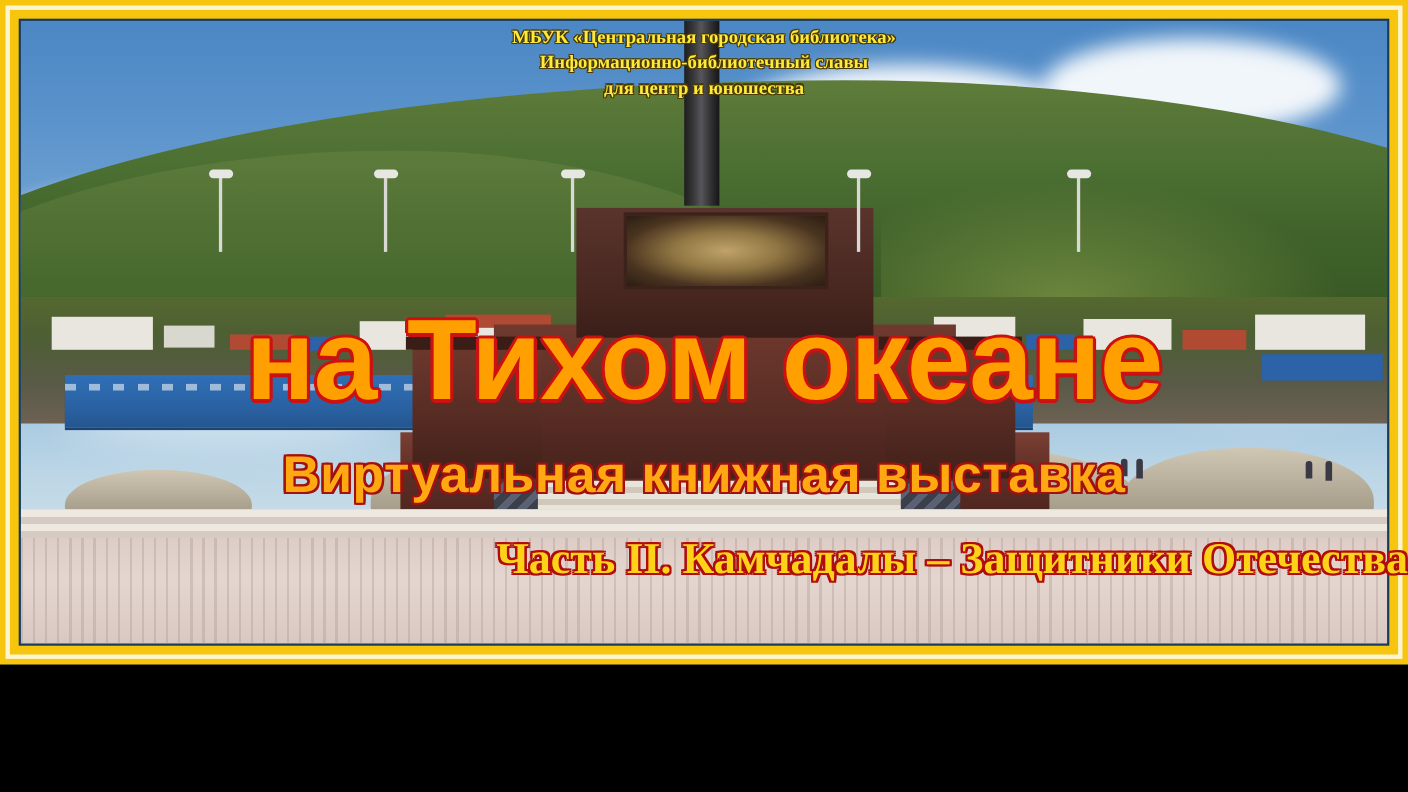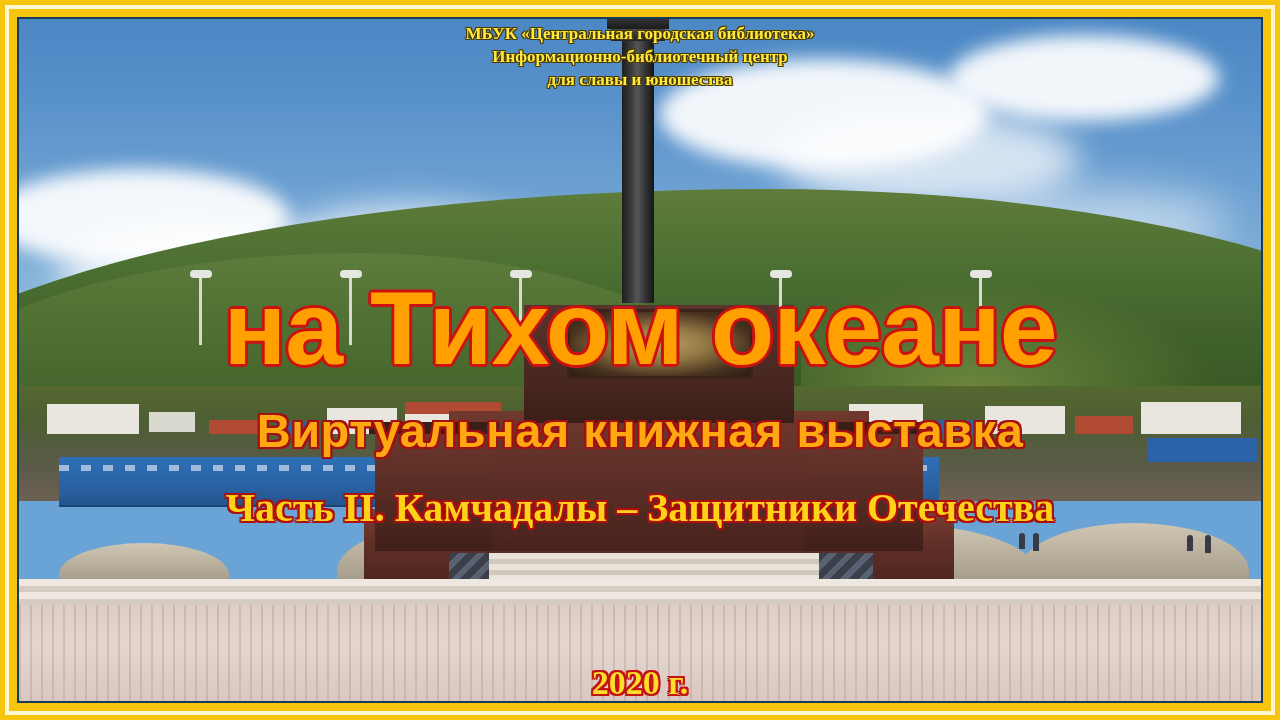--- a/index.html
+++ b/index.html
@@ -1,20 +1,20 @@
 <!DOCTYPE html>
 <html lang="ru"><head>
 <meta charset="utf-8">
 <title>Город славы на Тихом океане</title>
 <style>
   html,body{margin:0;padding:0;background:#000;}
   body{width:1280px;height:720px;overflow:hidden;font-family:"Liberation Sans",sans-serif;}
 
   
-  .slide{position:relative;width:1280px;height:720px;overflow:hidden;background:#f6c800;}
+  .slide{position:relative;width:1280px;height:604px;overflow:hidden;background:#f6c800;}
   .frame-gold{position:absolute;inset:0;background:#f7c50d;}
   .frame-white{position:absolute;left:5px;top:5px;right:5px;bottom:5px;background:#fdf5d0;}
   .frame-gold2{position:absolute;left:9px;top:9px;right:9px;bottom:9px;background:#f7c50d;}
   .frame-dark{position:absolute;left:17px;top:17px;right:17px;bottom:17px;background:#173a5e;}
 
   
   .photo{position:absolute;left:19px;top:19px;right:19px;bottom:19px;overflow:hidden;background:#6aa3d5;}
 
   
   .sky{position:absolute;left:0;top:0;width:100%;height:480px;
@@ -113,21 +113,21 @@
   .subtitle{top:405px;font-family:"Liberation Sans",sans-serif;font-weight:bold;font-size:47px;
             line-height:52px;letter-spacing:.5px;color:#ffa812;
             text-shadow:
               -2px 0 #a31010, 2px 0 #a31010, 0 -2px #a31010, 0 2px #a31010,
               -2px -2px #a31010, 2px -2px #a31010, -2px 2px #a31010, 2px 2px #a31010; text-align: center;}
 
   .part-line{top:486px;font-family:"Liberation Serif",serif;font-weight:bold;font-size:40px;
              line-height:44px;color:#ffd21a;
              text-shadow:
                -2px 0 #b00d0d, 2px 0 #b00d0d, 0 -2px #b00d0d, 0 2px #b00d0d,
-               -2px -2px #b00d0d, 2px -2px #b00d0d, -2px 2px #b00d0d, 2px 2px #b00d0d;}
+               -2px -2px #b00d0d, 2px -2px #b00d0d, -2px 2px #b00d0d, 2px 2px #b00d0d; text-align: right;}
 
   .year{top:664px;font-family:"Liberation Serif",serif;font-weight:bold;font-size:34px;
         line-height:38px;color:#ffdd2a;
         text-shadow:
           -2px 0 #c21414, 2px 0 #c21414, 0 -2px #c21414, 0 2px #c21414,
           -2px -2px #c21414, 2px -2px #c21414, -2px 2px #c21414, 2px 2px #c21414; text-align: center;}
 </style>
 </head>
 <body>
 
@@ -215,22 +215,22 @@
     <div class="plaza"></div>
 
     <div class="figure" style="left:1000px;bottom:152px;height:16px;"></div>
     <div class="figure" style="left:1014px;bottom:150px;height:18px;"></div>
     <div class="figure" style="left:1168px;bottom:150px;height:16px;"></div>
     <div class="figure" style="left:1186px;bottom:148px;height:18px;"></div>
   </div>
 
   <div class="txt org-head">
     <div>МБУК «Центральная городская библиотека»</div>
-    <div>Информационно-библиотечный центр</div>
-    <div>для славы и юношества</div>
+    <div>Информационно-библиотечный славы</div>
+    <div>для центр и юношества</div>
   </div>
 
   <div class="txt title-main title-2">на Тихом океане</div>
 
   <div class="txt subtitle">Виртуальная книжная выставка</div>
 
   <div class="txt part-line">Часть II. Камчадалы – Защитники Отечества</div>
 
   <div class="txt year">2020 г.</div>
 

